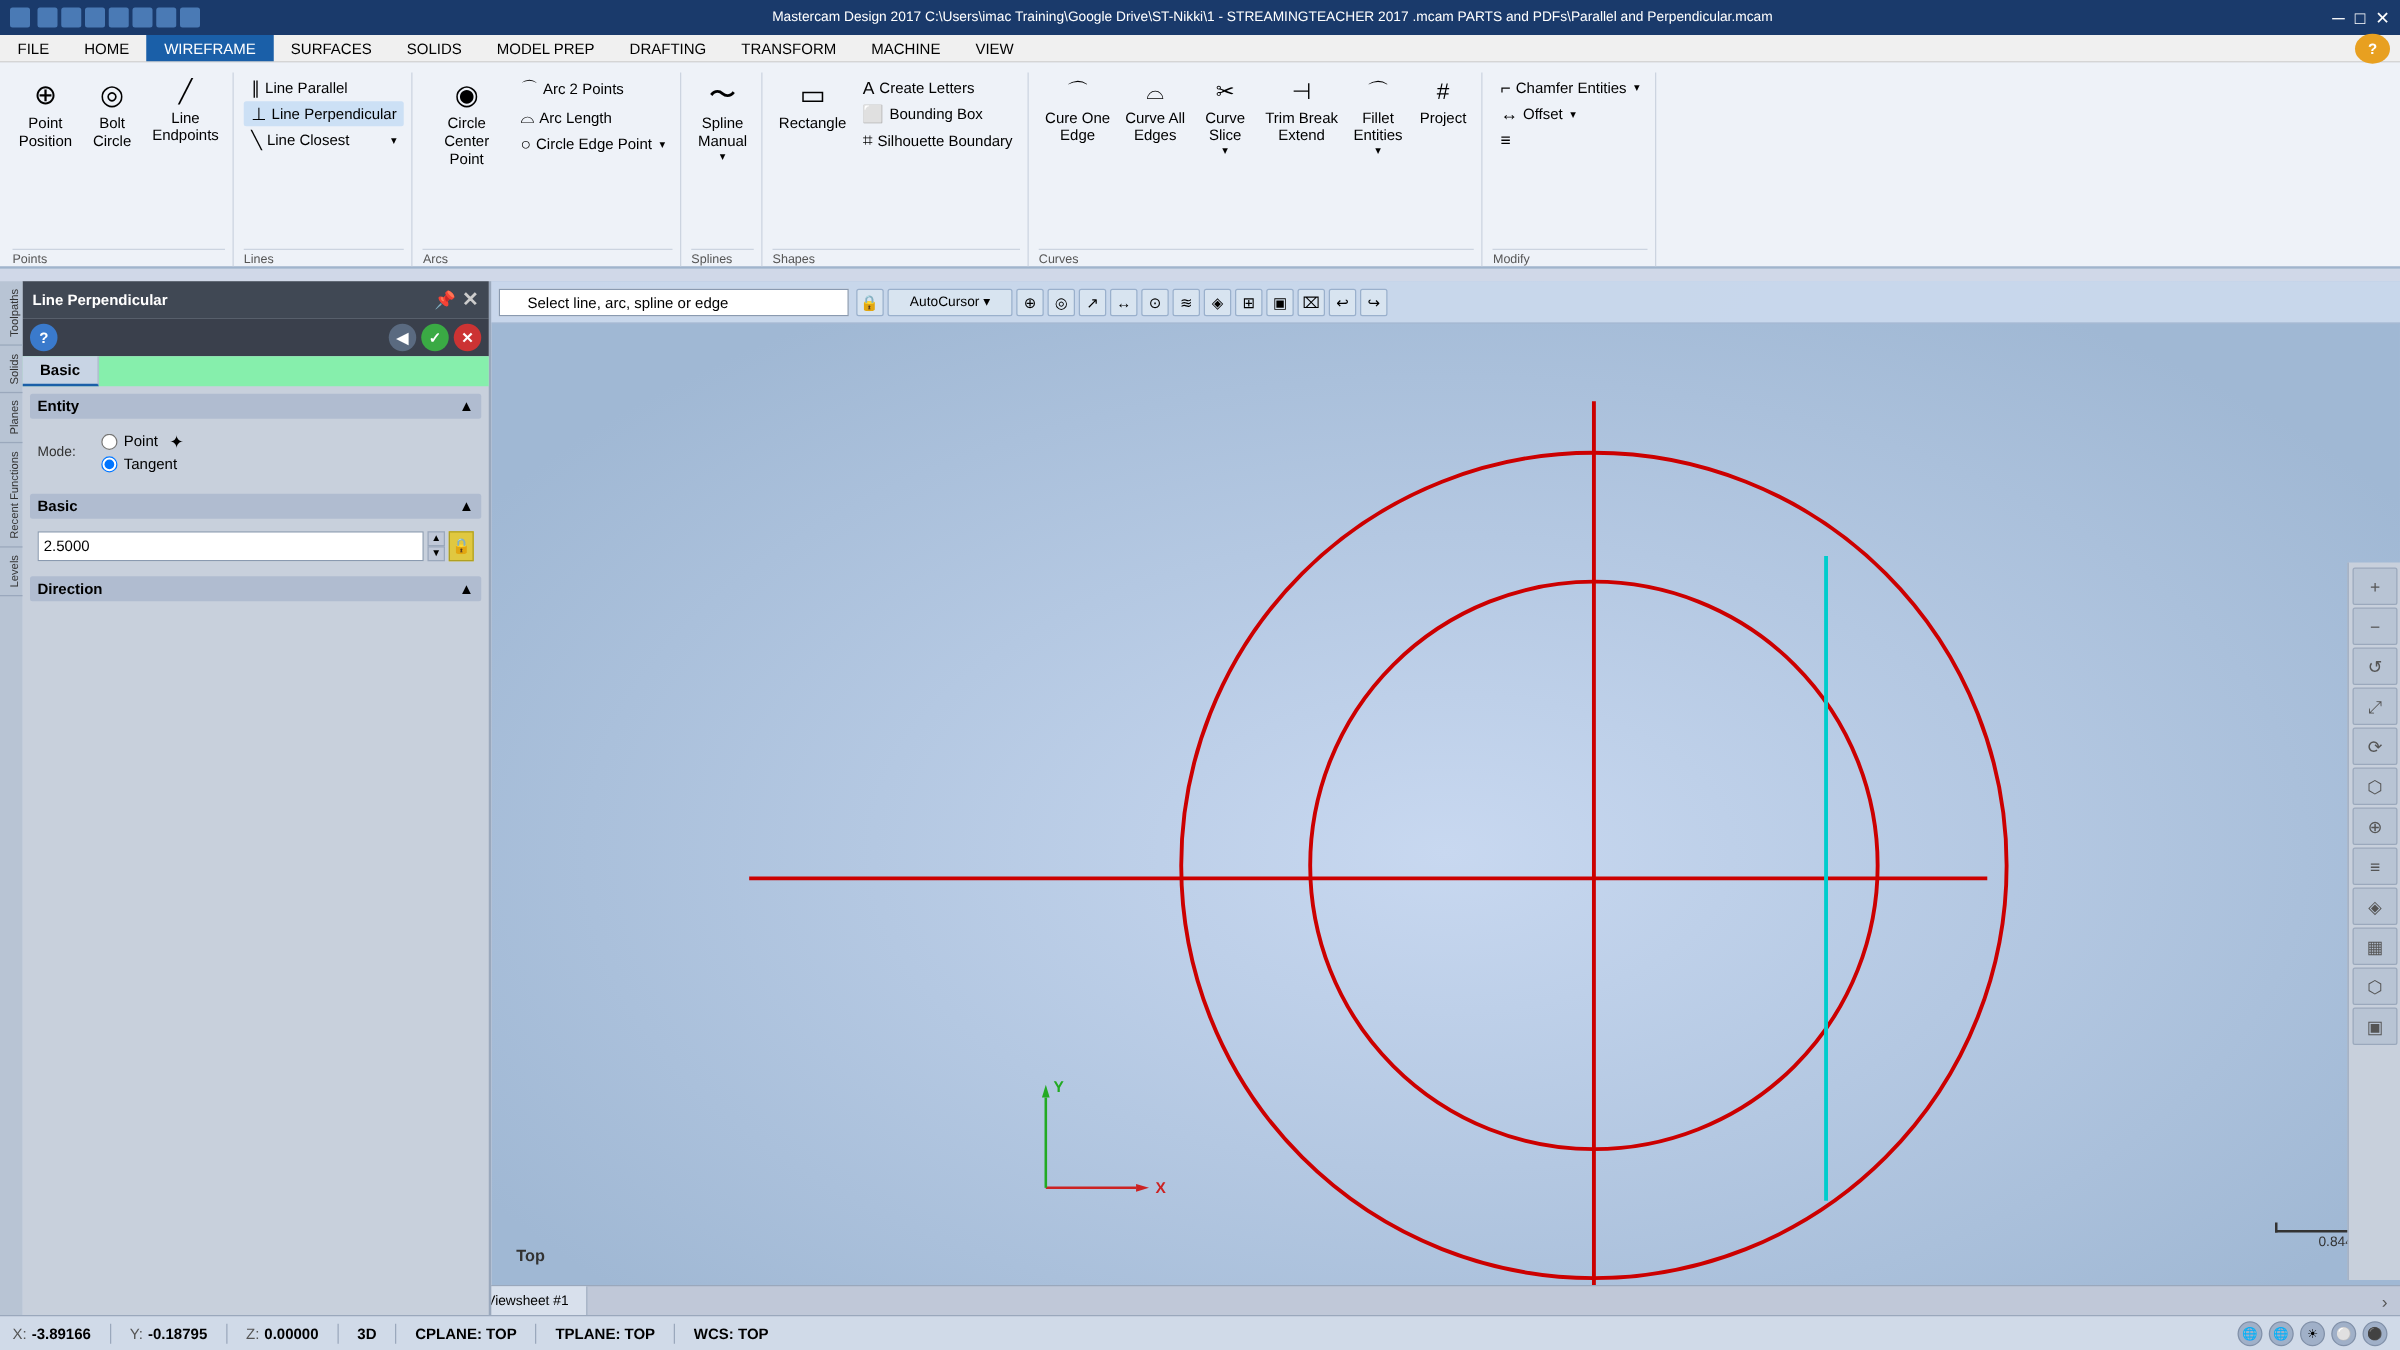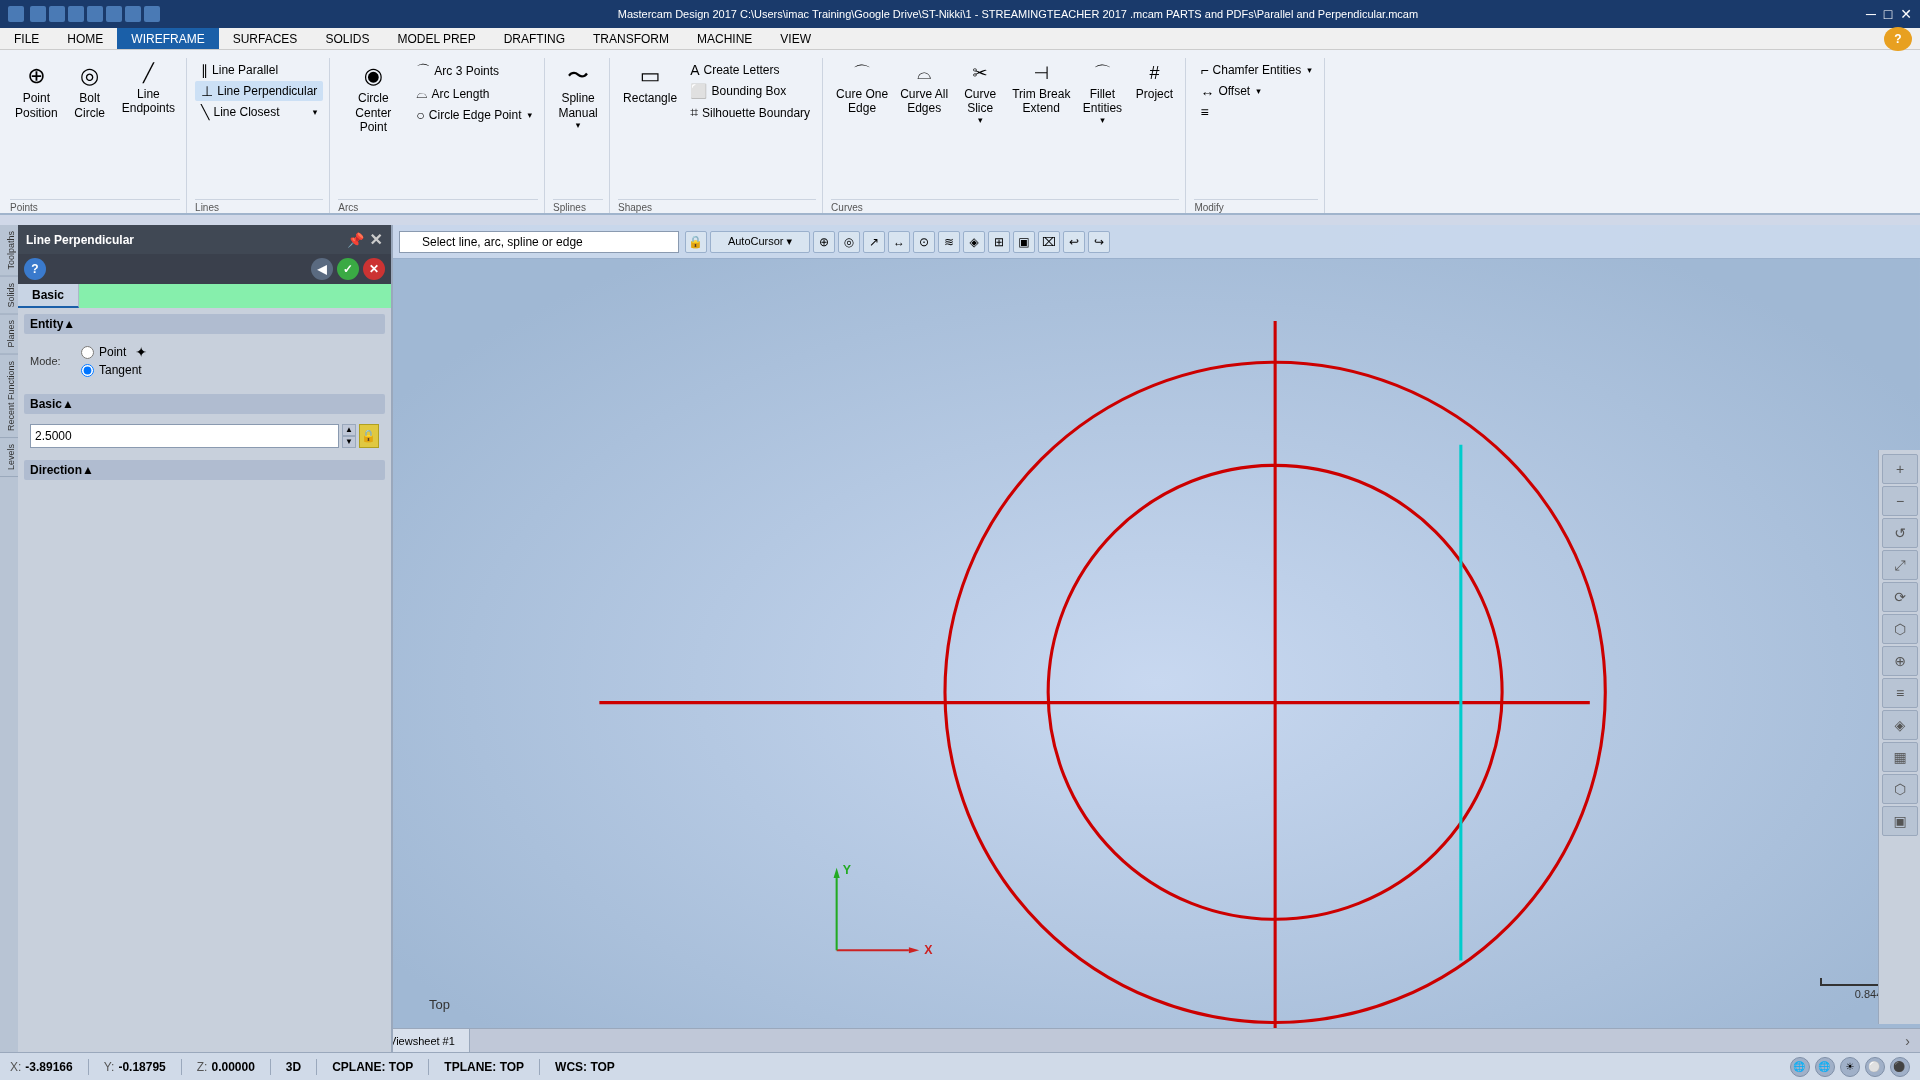--- a/index.html
+++ b/index.html
@@ -166,20 +166,21 @@
       font-size: 12px;
       border-right: 1px solid #aab8c8;
     }
     .panel-tab.active { background: #c8d4e4; font-weight: bold; border-bottom: 2px solid #1a5fa8; }
 
     #panel-body { padding: 6px; flex: 1; }
     .section-header {
       background: #b0bcd0;
       display: flex;
       align-items: center;
+      justify-content: space-between;
       padding: 3px 6px;
       font-weight: bold;
       font-size: 12px;
       cursor: pointer;
       border-radius: 2px;
       margin-bottom: 6px;
     }
     .section-content { padding: 4px 6px; margin-bottom: 8px; }
     .field-row { display: flex; align-items: center; gap: 6px; margin-bottom: 5px; }
     .field-label { min-width: 45px; font-size: 11px; color: #333; }
@@ -273,23 +274,22 @@
       right: 0;
       bottom: 0;
     }
 
     
     #view-label {
       position: absolute;
       left: 20px;
       bottom: 40px;
       font-size: 13px;
-      font-weight: normal;
+      font-weight: bold;
       color: #333;
-      margin-left: 16px;
     }
 
     
     #scale-indicator {
       position: absolute;
       right: 20px;
       bottom: 40px;
       text-align: right;
       font-size: 12px;
       color: #333;
@@ -496,21 +496,21 @@
 
   <div class="ribbon-group">
     <div class="ribbon-group-items">
       <div class="ribbon-btn">
         <div class="icon">◉</div>
         <div>Circle<br>Center Point</div>
       </div>
       <div class="ribbon-column">
         <div class="ribbon-btn-small">
           <span class="icon-sm">⌒</span>
-          <span>Arc 3 Points</span>
+          <span>Arc 2 Points</span>
         </div>
         <div class="ribbon-btn-small">
           <span class="icon-sm">⌓</span>
           <span>Arc Length</span>
         </div>
         <div class="ribbon-btn-small">
           <span class="icon-sm">○</span>
           <span>Circle Edge Point</span>
           <span style="margin-left:2px; font-size:9px;">▾</span>
         </div>

